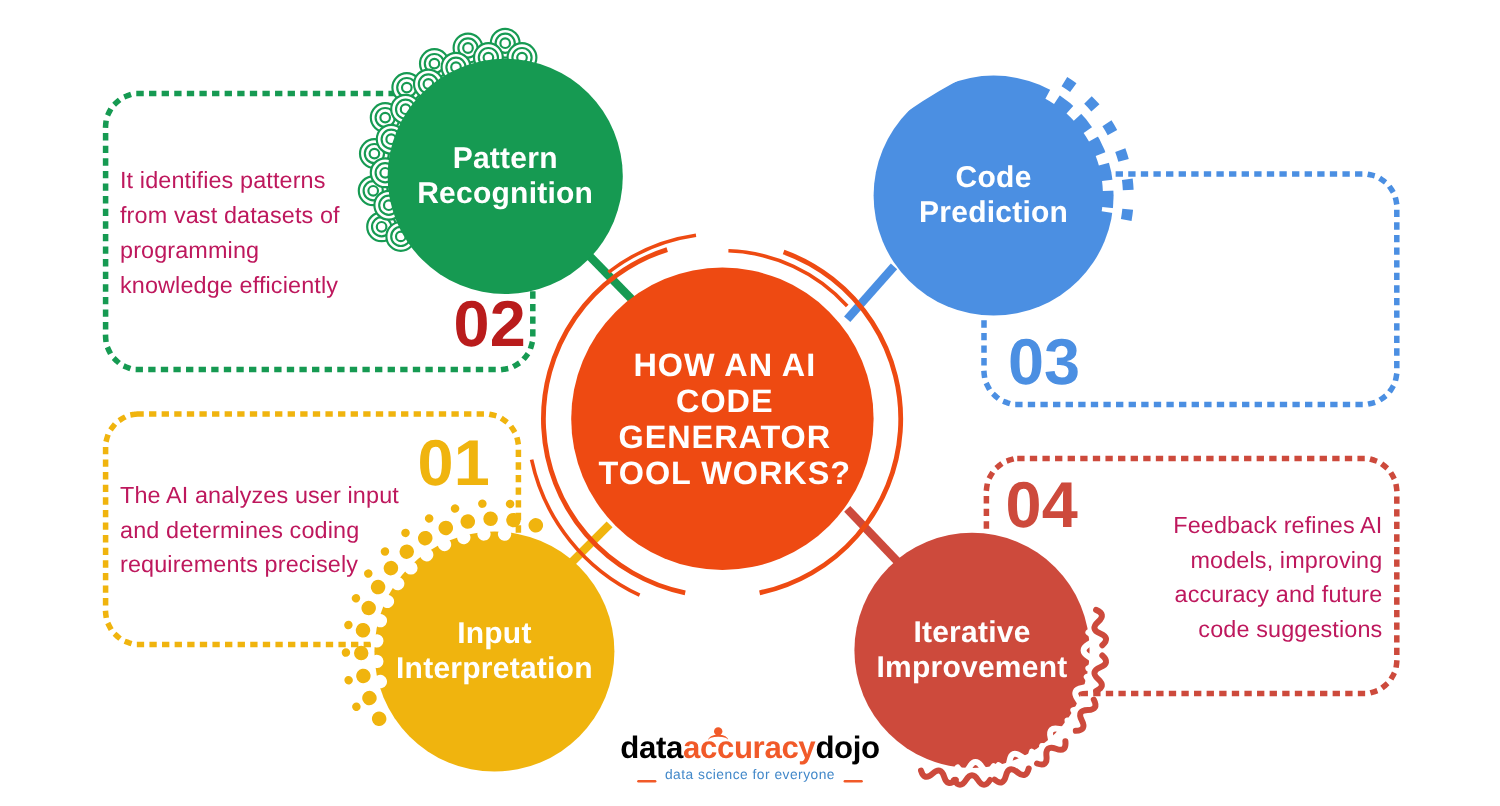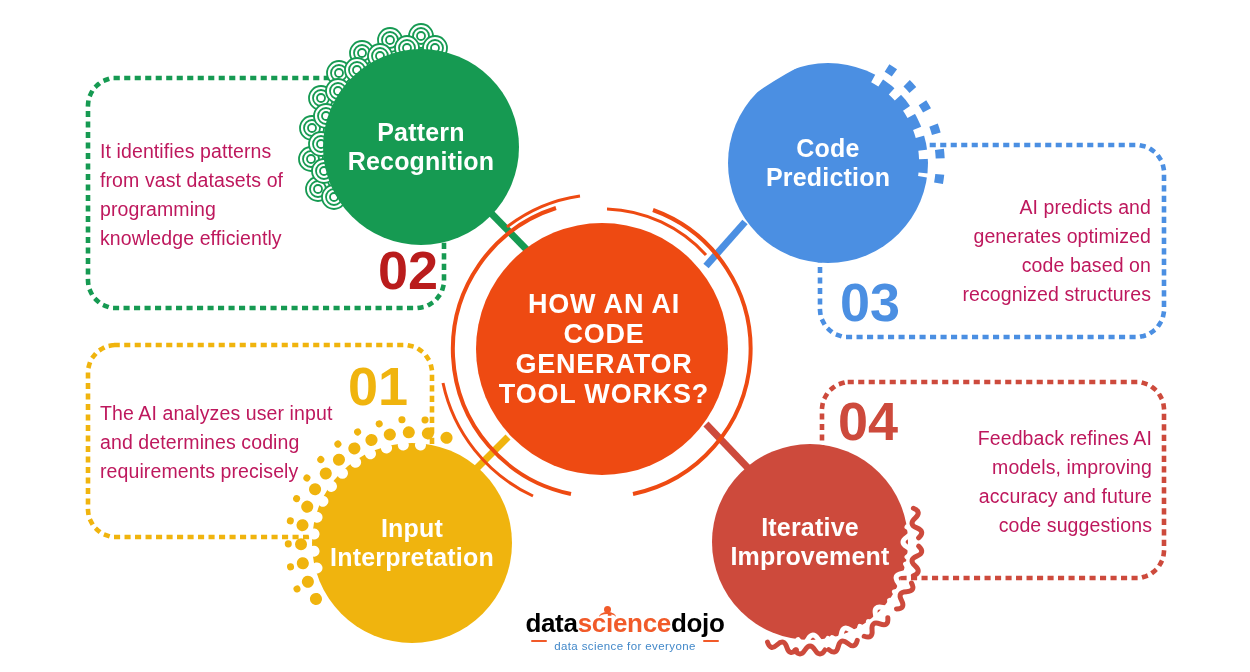--- a/index.html
+++ b/index.html
@@ -29,21 +29,21 @@
     color:#ffffff;font-weight:700;font-size:27px;line-height:30px;letter-spacing:.8px;
   }
   
   .logo{display:flex;flex-direction:column;align-items:center;}
   .logo-word{font-size:26px;font-weight:700;letter-spacing:-.3px;line-height:1;white-space:nowrap;}
   .lw-data{color:#000000;}
   .lw-science{color:#f15a29;position:relative;display:inline-block;}
   .lw-dojo{color:#000000;}
   .person-head{position:absolute;left:26px;top:-4px;width:7px;height:7px;border-radius:50%;background:#f15a29;}
   .person-arms{position:absolute;left:21px;top:2px;width:17px;height:8px;border-top:2.5px solid #f15a29;border-radius:50% 50% 0 0;}
-  .logo-tagline{margin-top:4px;display:flex;align-items:flex-start;gap:7px;font-size:11.5px;color:#4288c9;letter-spacing:.4px;white-space:nowrap;}
+  .logo-tagline{margin-top:4px;display:flex;align-items:flex-end;gap:7px;font-size:11.5px;color:#4288c9;letter-spacing:.4px;white-space:nowrap;}
   .tag-dash{display:inline-block;width:16px;height:2px;background:#f15a29;border-radius:1px;}
 </style>
 </head>
 <body>
 
 <div id="canvas">
 
   <svg id="deco-svg" viewBox="0 0 1250 672" xmlns="http://www.w3.org/2000/svg">
     <defs>
       <g id="scallop">
@@ -127,21 +127,20 @@
         <use href="#tilde" transform="translate(843 645) rotate(162)"></use>
         <use href="#tilde" transform="translate(810 650) rotate(180)"></use>
         <use href="#tilde" transform="translate(782 646) rotate(195)"></use>
       </g>
     </g>
 
     <circle cx="602" cy="349" r="126" fill="#ee4a12"></circle>
   </svg>
 
   <div class="abs desc" style="left:100px;top:137px;width:208px;">It identifies patterns from vast datasets of programming knowledge efficiently</div>
-  <div class="abs desc right" style="left:945px;top:193px;width:206px;">AI predicts and generates optimized code based on recognized structures</div>
   <div class="abs desc" style="left:100px;top:399px;width:256px;">The AI analyzes user input and determines coding requirements precisely</div>
   <div class="abs desc right" style="left:958px;top:424px;width:194px;">Feedback refines AI models, improving accuracy and future code suggestions</div>
 
   <div class="abs step-num num-2" style="left:356px;top:243px;">02</div>
   <div class="abs step-num num-3" style="left:840px;top:275px;">03</div>
   <div class="abs step-num num-1" style="left:348px;top:359px;">01</div>
   <div class="abs step-num num-4" style="left:838px;top:394px;">04</div>
 
   <div class="abs circle-label" style="left:326px;top:97px;width:190px;height:100px;">Pattern Recognition</div>
   <div class="abs circle-label" style="left:748px;top:113px;width:160px;height:100px;">Code Prediction</div>
@@ -150,21 +149,21 @@
 
   <div class="abs center-title" style="left:474px;top:279px;width:260px;height:140px;">
     <span>HOW AN AI</span>
     <span>CODE</span>
     <span>GENERATOR</span>
     <span>TOOL WORKS?</span>
   </div>
 
   <div class="abs logo" style="left:495px;top:610px;width:260px;">
     <div class="logo-word">
-      <span class="lw-data">data</span><span class="lw-science"><span>science</span><span class="person-head"></span><span class="person-arms"></span></span><span class="lw-dojo">dojo</span>
+      <span class="lw-data">data</span><span class="lw-science"><span>accuracy</span><span class="person-head"></span><span class="person-arms"></span></span><span class="lw-dojo">dojo</span>
     </div>
     <div class="logo-tagline">
       <span class="tag-dash"></span>
       <span>data science for everyone</span>
       <span class="tag-dash"></span>
     </div>
   </div>
 
 </div>
 

